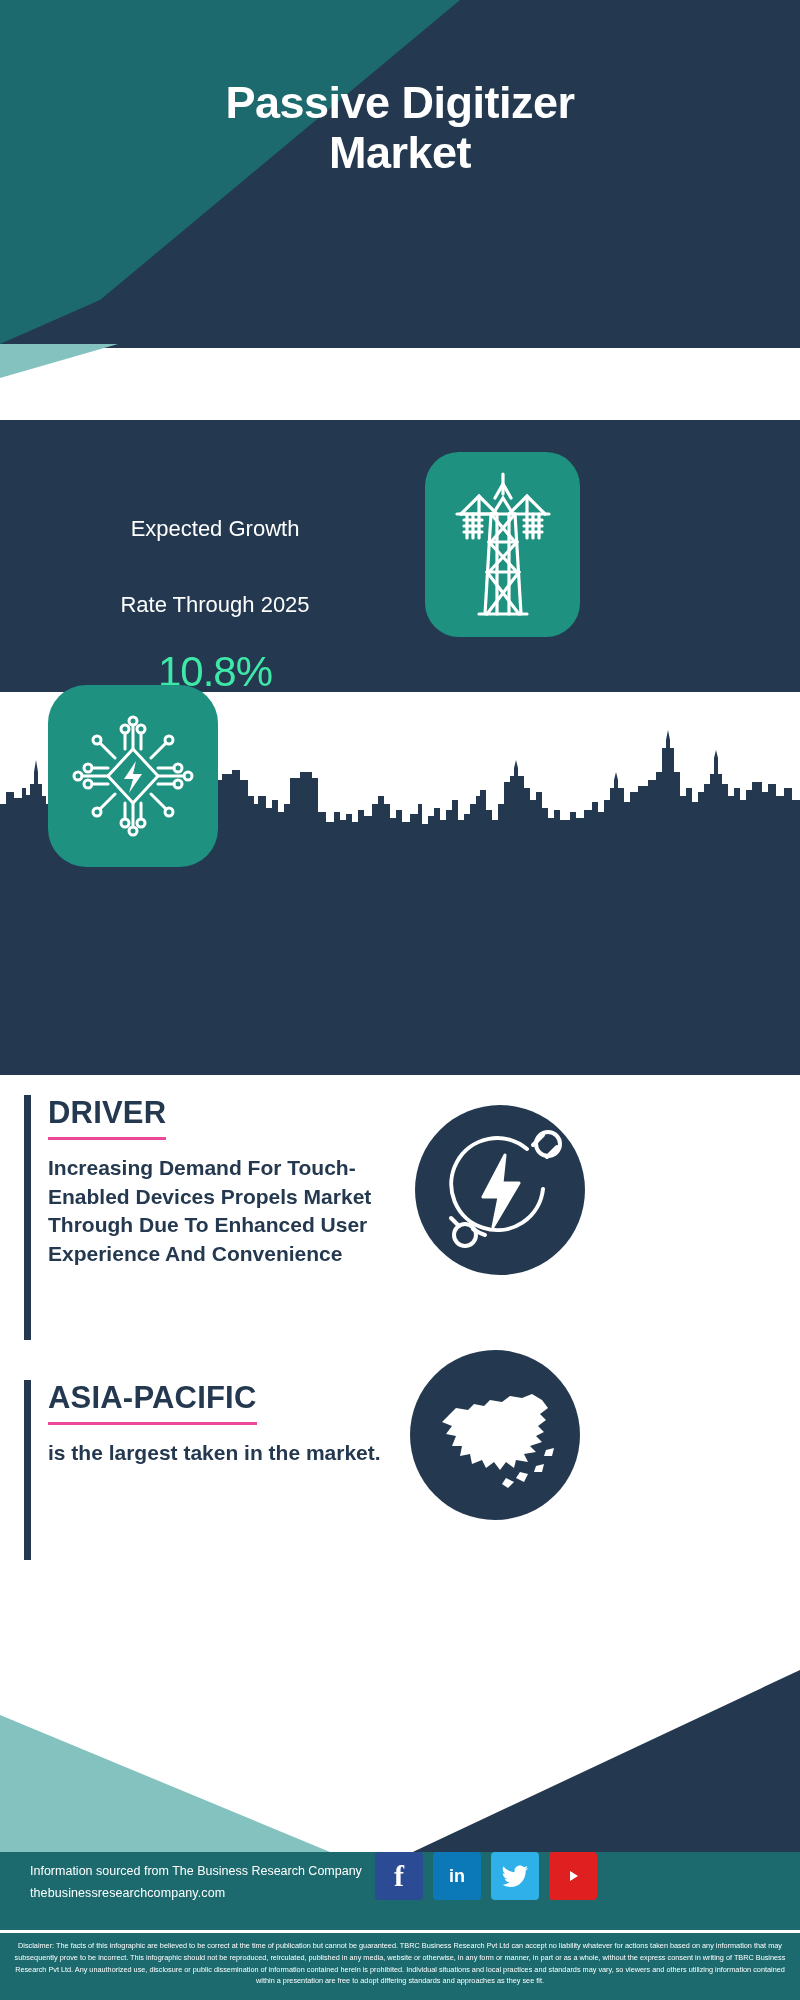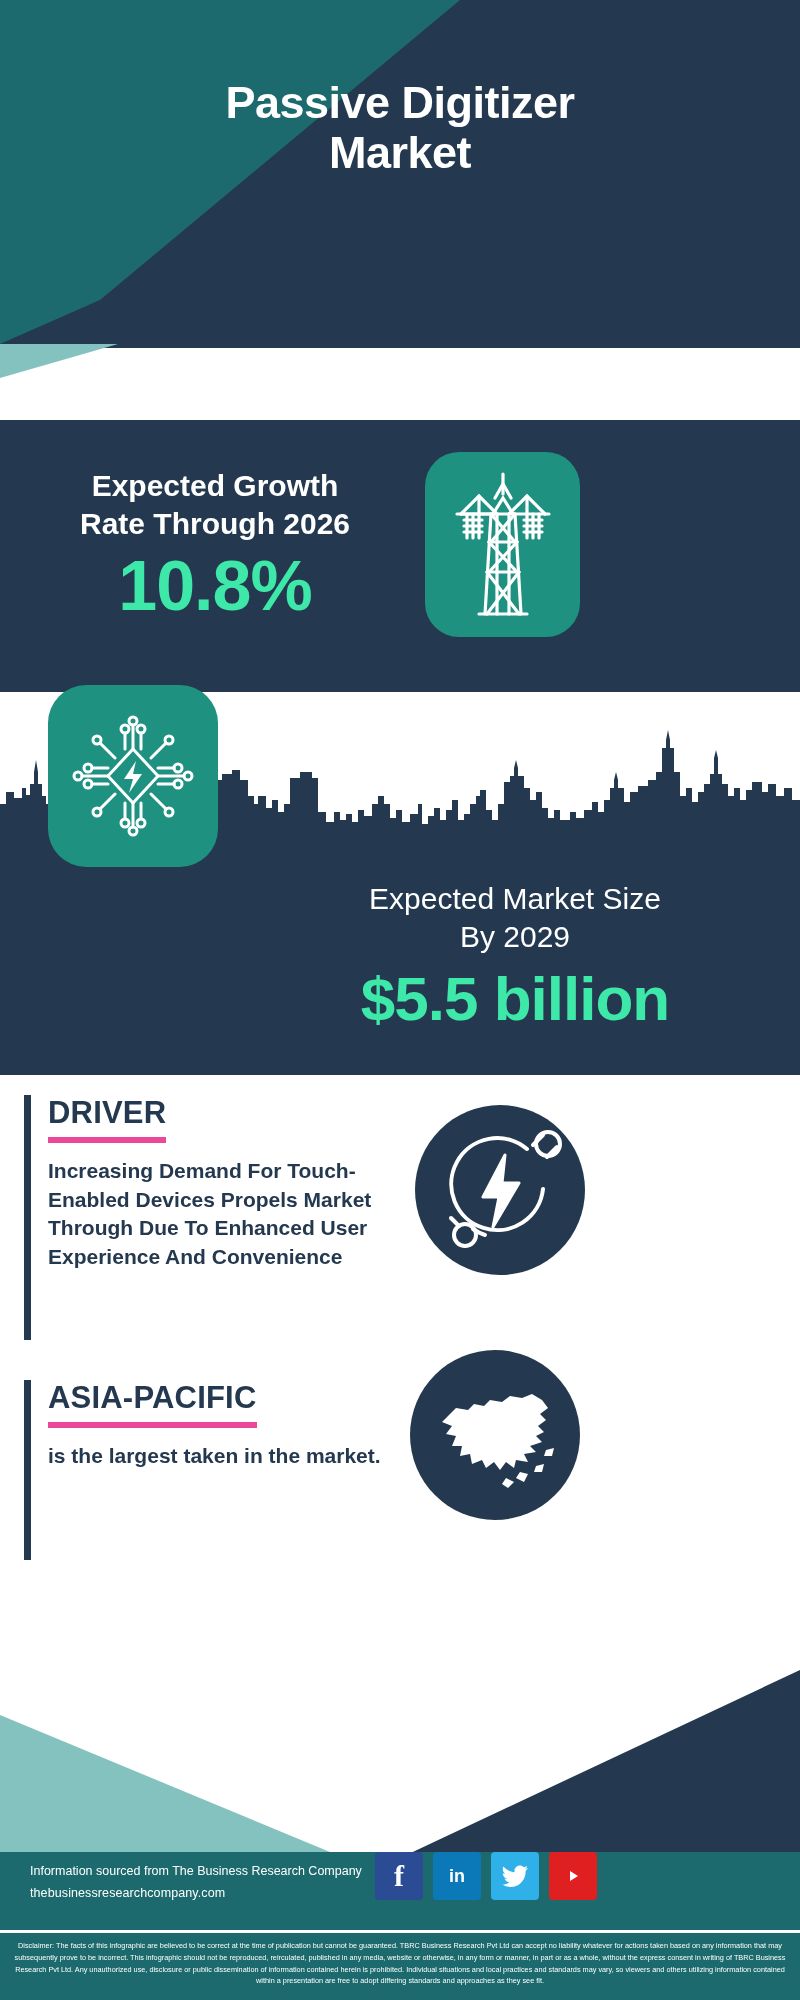--- a/index.html
+++ b/index.html
@@ -54,24 +54,24 @@
 
   
   .growth {
     position: absolute; left: 0; top: 420px; width: 800px; height: 272px;
     background: #24394F;
   }
   .growth-text {
     position: absolute; left: 30px; top: 47px; width: 370px;
     text-align: center; color: #ffffff;
   }
-  .growth-label { font-size: 30px; line-height: 1.28; font-weight: bold; }
+  .growth-label { font-size: 22px; line-height: 1.28; font-weight: normal; margin-top: 48px; }
   .growth-value {
-    margin-top: 2px;
-    font-size: 70px; font-weight: bold; color: #3DE8A8; letter-spacing: -1px;
+    margin-top: 29px;
+    font-size: 42px; font-weight: normal; color: #3DE8A8; letter-spacing: -1px;
   }
   .icon-box-tower {
     position: absolute; left: 425px; top: 32px;
     width: 155px; height: 185px;
     background: #1E9180; border-radius: 34px;
   }
   .icon-box-tower svg { position: absolute; left: 22px; top: 16px; }
 
   
   .skyline-wrap {
@@ -107,21 +107,21 @@
     background: #ffffff;
   }
   .card { position: absolute; left: 24px; width: 620px; }
   .card .bar {
     position: absolute; left: 0; top: 0; width: 7px; background: #24394F;
   }
   .card .inner { margin-left: 24px; }
   .card-title {
     color: #24394F; font-size: 31px; font-weight: bold; letter-spacing: 0.2px;
     display: inline-block; padding-bottom: 6px;
-    border-bottom: 6px solid #ec4899;
+    border-bottom: 3px solid #ec4899;
   }
   .card-body {
     margin-top: 14px; color: #24394F;
     font-size: 21px; font-weight: bold; line-height: 1.36;
     max-width: 370px;
   }
   .circle-icon {
     position: absolute; width: 170px; height: 170px;
     border-radius: 50%; background: #24394F;
   }
@@ -196,21 +196,21 @@
 
   <div class="band">
     <div class="band-navy"></div>
     <div class="band-teal-left"></div>
     <div class="band-lightteal"></div>
   </div>
 
   <div class="growth">
     <div class="growth-text">
       <div class="growth-label">Expected Growth</div>
-      <div class="growth-label">Rate Through 2026</div>
+      <div class="growth-label">Rate Through 2025</div>
       <div class="growth-value">10.8%</div>
     </div>
     <div class="icon-box-tower">
       <svg width="112" height="152" viewBox="0 0 112 152" fill="none" stroke="#ffffff" stroke-width="3.2" stroke-linecap="round">
 
         <path d="M56 6 L56 26"></path>
         <path d="M48 30 L56 16 L64 30"></path>
 
         <path d="M10 46 L102 46"></path>
         <path d="M14 46 L32 28 L50 46"></path>
@@ -295,25 +295,20 @@
           <circle cx="118" cy="65" r="4"></circle>
           <circle cx="108" cy="73" r="4"></circle>
 
         <path d="M45 47 L30 32 M81 47 L96 32 M45 83 L30 98 M81 83 L96 98"></path>
         <circle cx="27" cy="29" r="4"></circle>
           <circle cx="99" cy="29" r="4"></circle>
         <circle cx="27" cy="101" r="4"></circle>
           <circle cx="99" cy="101" r="4"></circle>
       </svg>
     </div>
-    <div class="market-text">
-      <div class="market-label">Expected Market Size</div>
-      <div class="market-label">By 2029</div>
-      <div class="market-value">$5.5 billion</div>
-    </div>
   </div>
 
   <div class="cards">
 
     <div class="card" style="top:20px; height:245px;">
       <div class="bar" style="height:245px;"></div>
       <div class="inner">
         <div class="card-title">DRIVER</div>
         <div class="card-body">Increasing Demand For Touch-Enabled Devices Propels Market Through Due To Enhanced User Experience And Convenience</div>
       </div>

